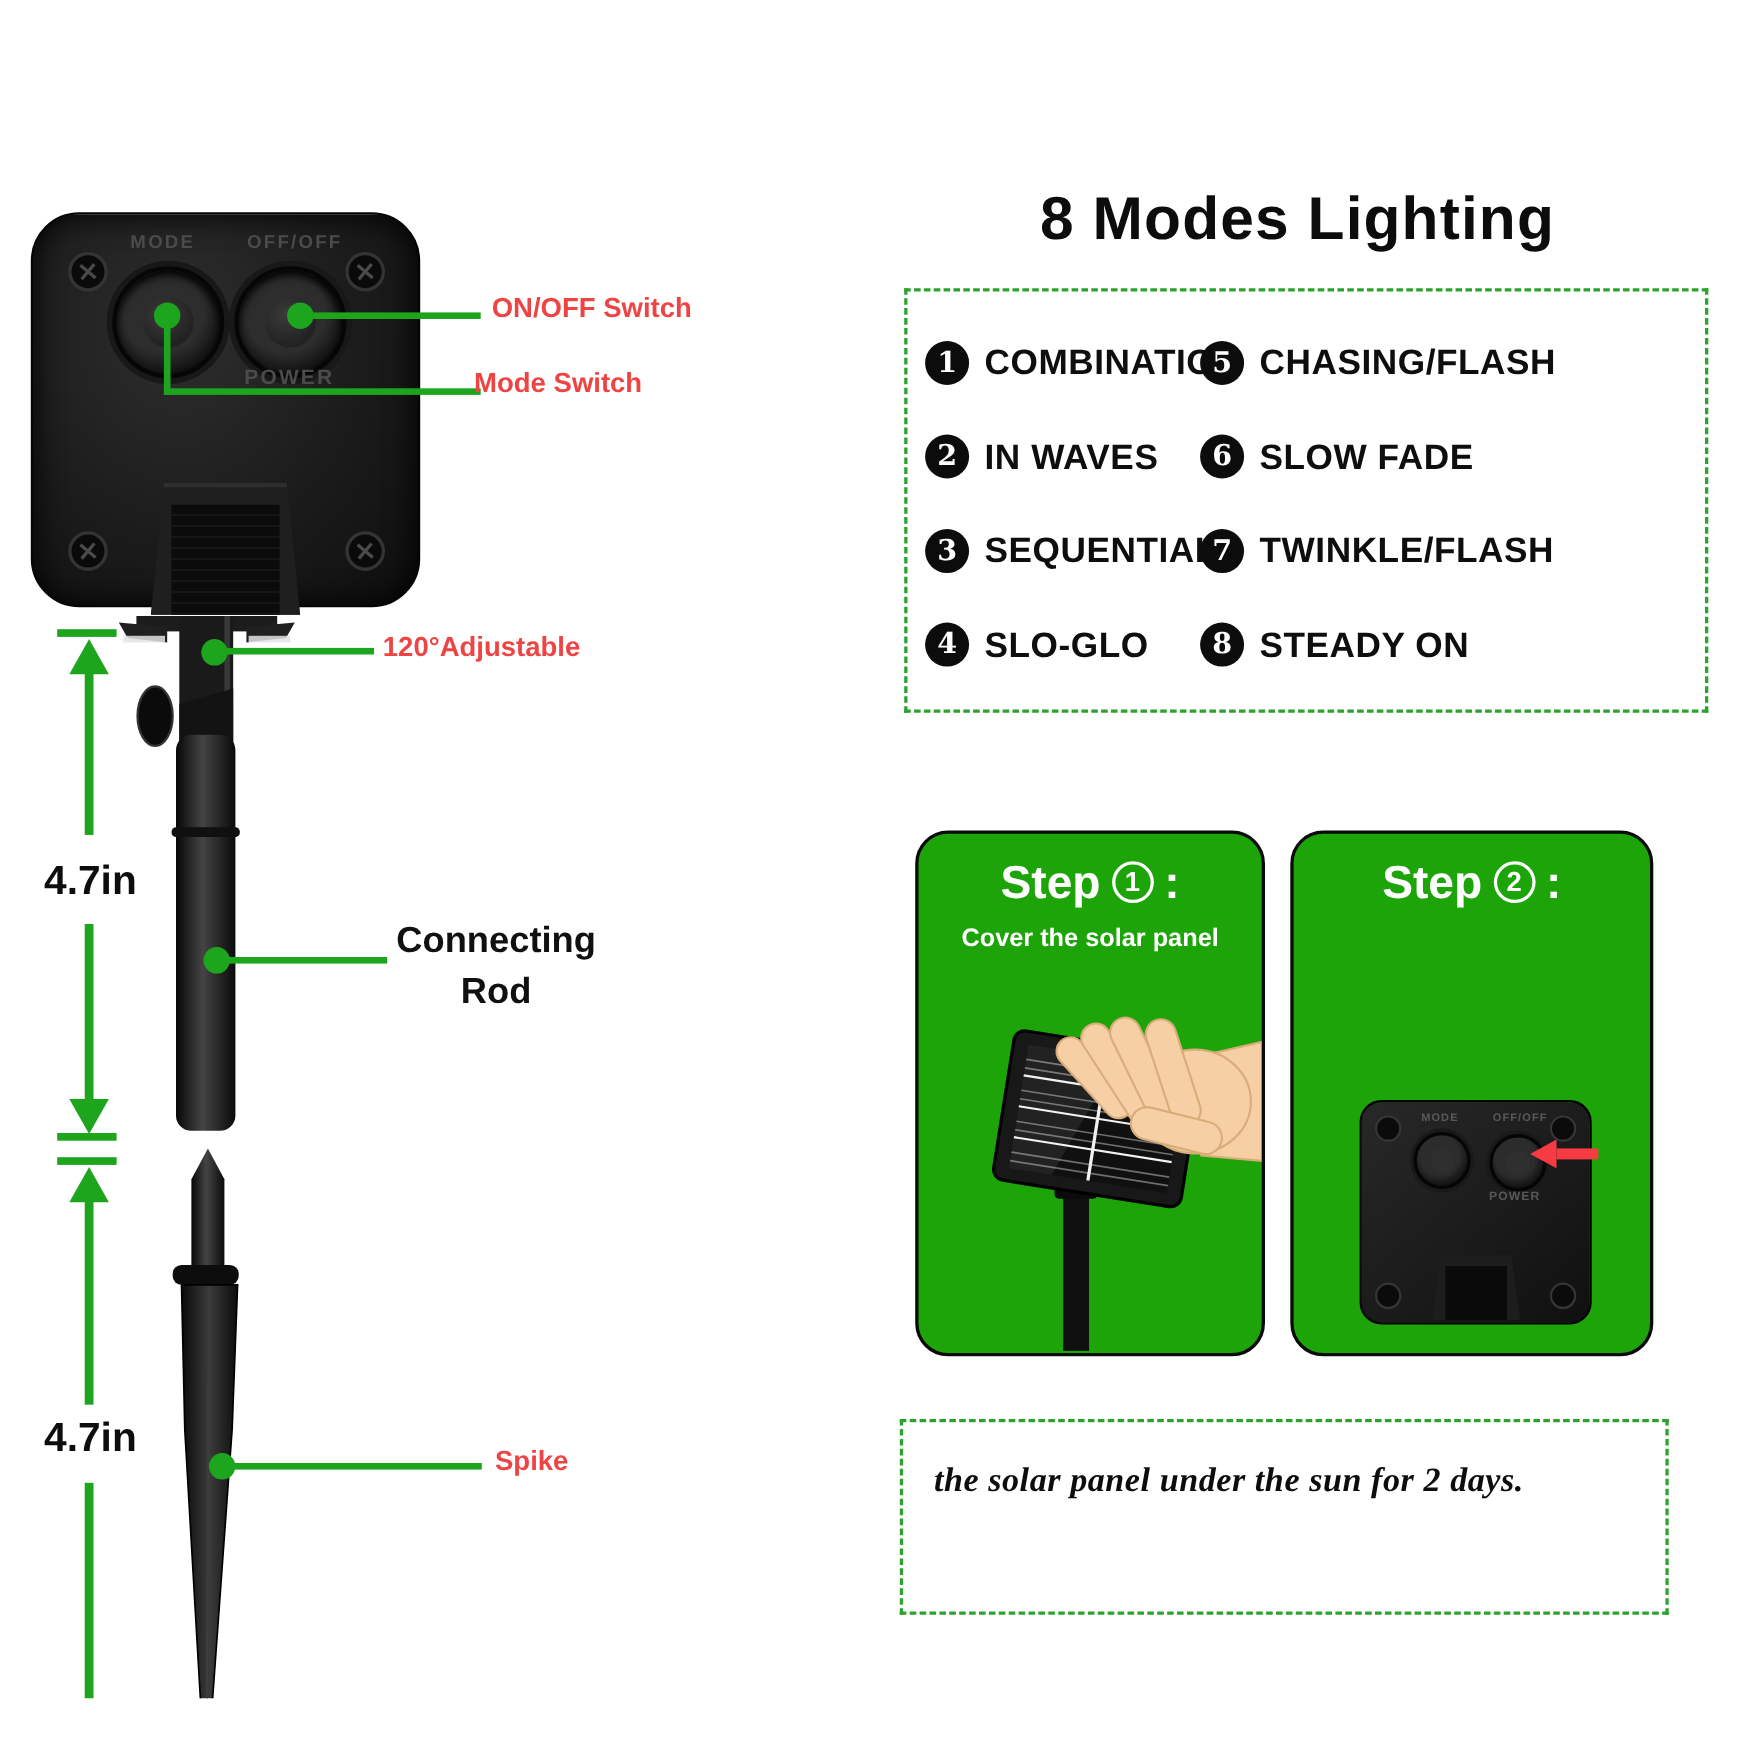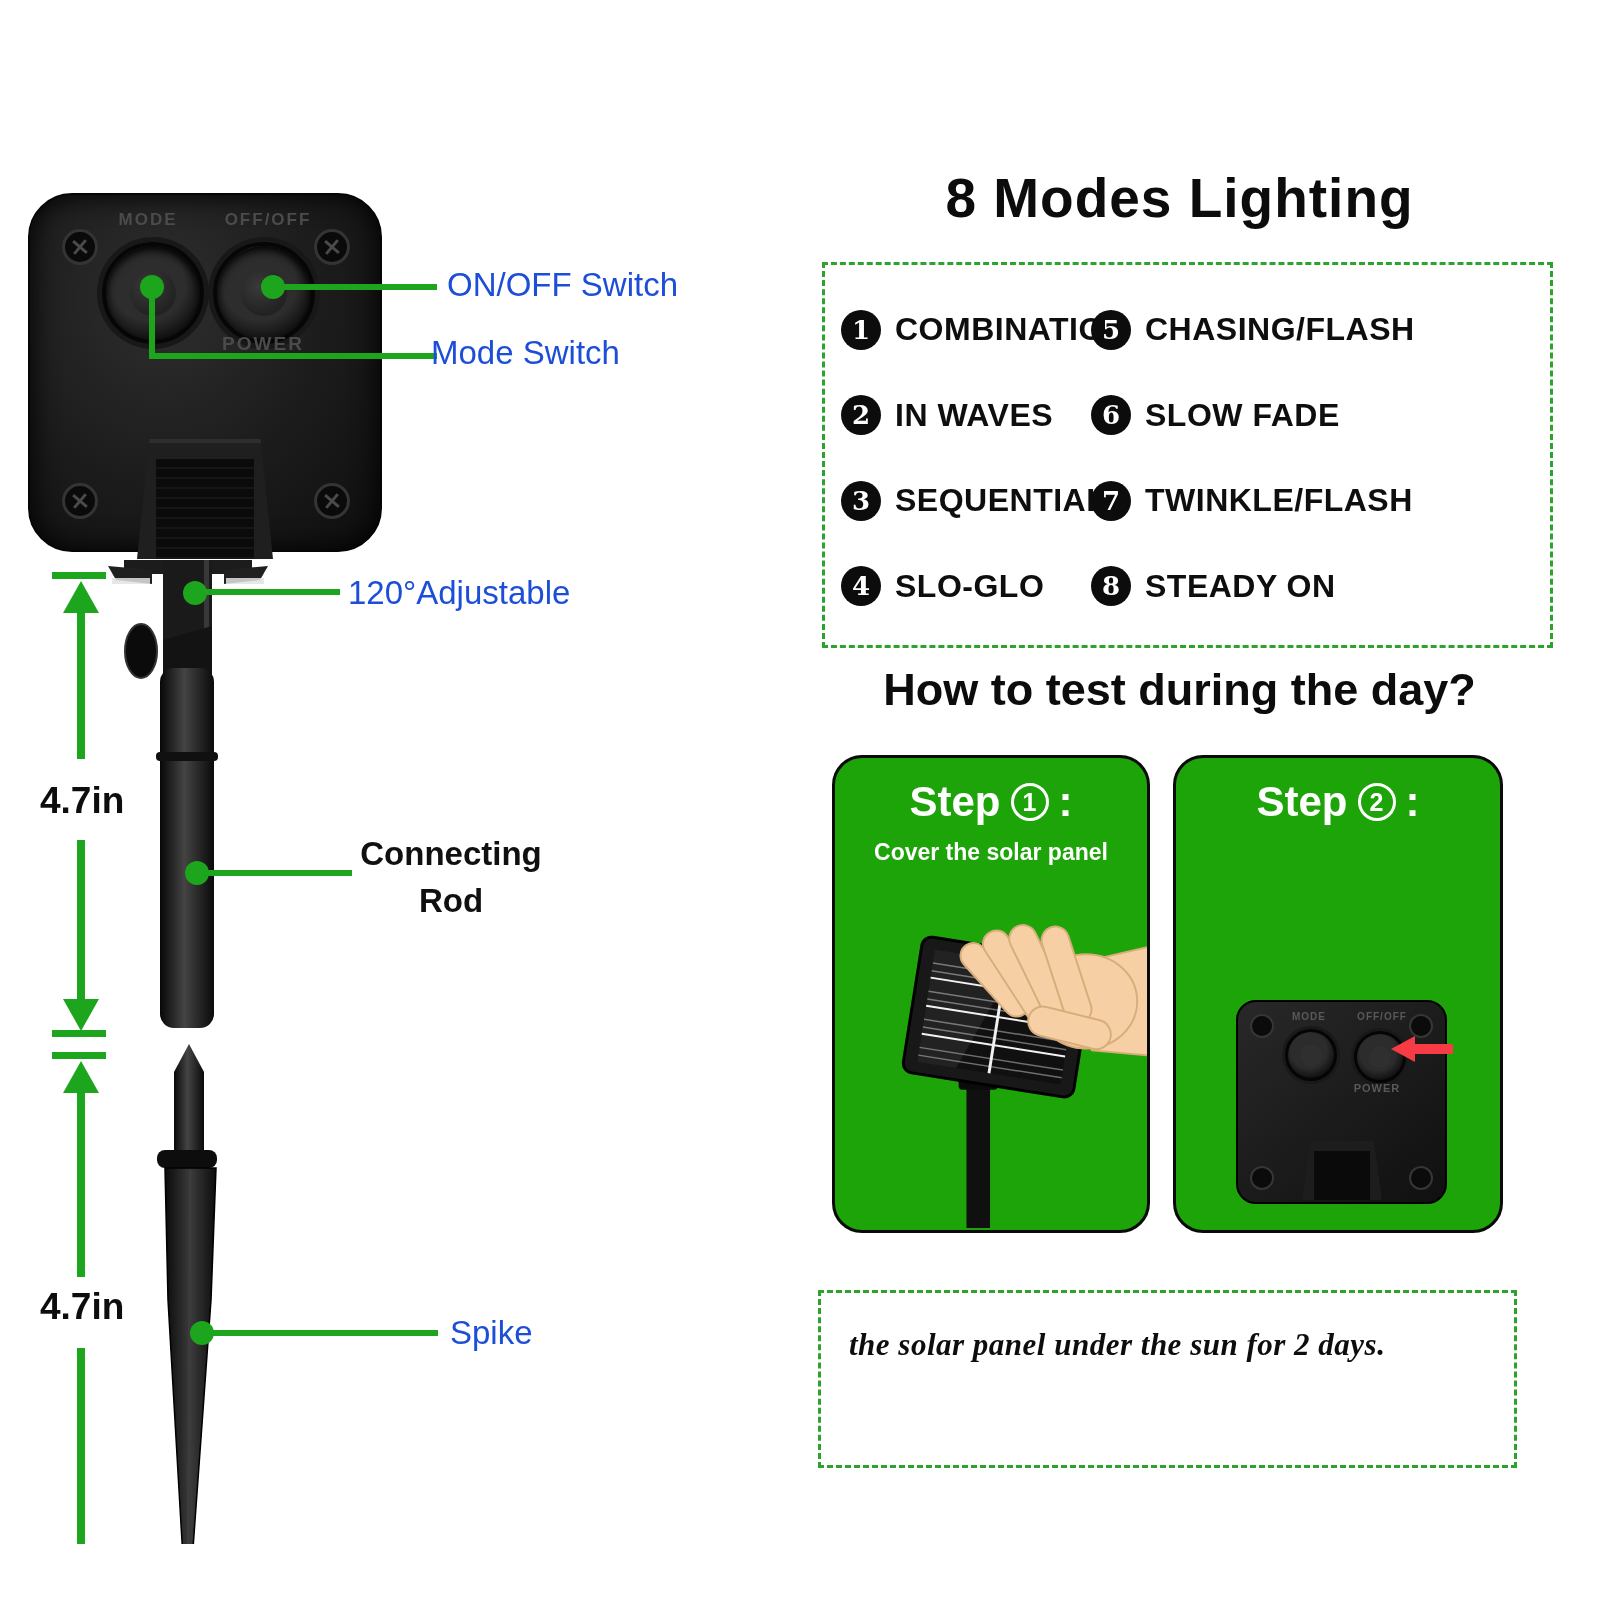--- a/index.html
+++ b/index.html
@@ -25,21 +25,21 @@
         transform:translate(-50%,-50%);background:radial-gradient(circle at 40% 35%, #3a3a3a, #222 70%);}
   .connector{position:absolute;left:107px;top:244px;width:136px;height:116px;background:#1f1f1f;
         clip-path:polygon(9% 0,91% 0,100% 100%,0 100%);border-top:4px solid #2e2e2e;}
   .connector .inner{position:absolute;left:19px;top:16px;width:98px;height:100px;background:#0b0b0b;
         background-image:repeating-linear-gradient(#0b0b0b 0 8px,#161616 8px 10px);}
 
   
   .lead{position:absolute;background:#1ea51e;height:6px;z-index:4;}
   .lead.v{width:6px;}
   .dot{position:absolute;width:24px;height:24px;border-radius:50%;background:#1ea51e;z-index:5;}
-  .call{position:absolute;font-weight:normal;font-size:33px;color:#1d4ed8;white-space:nowrap;z-index:6;}
+  .call{position:absolute;font-weight:bold;font-size:25px;color:#ef4444;white-space:nowrap;z-index:6;}
   .dim-text{position:absolute;font-weight:bold;font-size:37px;color:#0d0d0d;z-index:6;}
   .rodlab{position:absolute;left:356px;top:830px;width:190px;text-align:center;font-weight:bold;
           font-size:33px;line-height:47px;color:#101010;z-index:6;}
 
   
   .h-modes{position:absolute;left:822px;top:166px;width:715px;text-align:center;
            font-size:55px;font-weight:bold;color:#0c0c0c;letter-spacing:1px;}
   .modes-box{position:absolute;left:822px;top:262px;width:709px;height:342px;
              border:3px dashed #2da32d;display:grid;grid-auto-flow:column;
              grid-template-rows:repeat(4,1fr);grid-template-columns:250px 1fr;
@@ -220,21 +220,20 @@
     <div class="mode-item">
       <span class="mode-num">7</span>
       <span class="mode-label">TWINKLE/FLASH</span>
       </div>
     <div class="mode-item">
       <span class="mode-num">8</span>
       <span class="mode-label">STEADY ON</span>
       </div>
   </div>
 
-  <div class="h-howto">How to test during the day?</div>
 
   <div class="step-card step1">
     <svg class="illu" viewBox="0 0 318 477">
       <rect x="134" y="330" width="24" height="147" fill="#101010"></rect>
       <rect x="126" y="318" width="40" height="18" rx="4" fill="#0b0b0b"></rect>
       <g transform="translate(166,262) rotate(9)">
         <rect x="-88" y="-70" width="176" height="140" rx="10" fill="#181818" stroke="#000" stroke-width="3"></rect>
         <rect x="-74" y="-58" width="148" height="116" fill="#101010"></rect>
         <g stroke="#6e6e6e" stroke-width="1.5">
           <line x1="-74" y1="-44" x2="74" y2="-44"></line>

